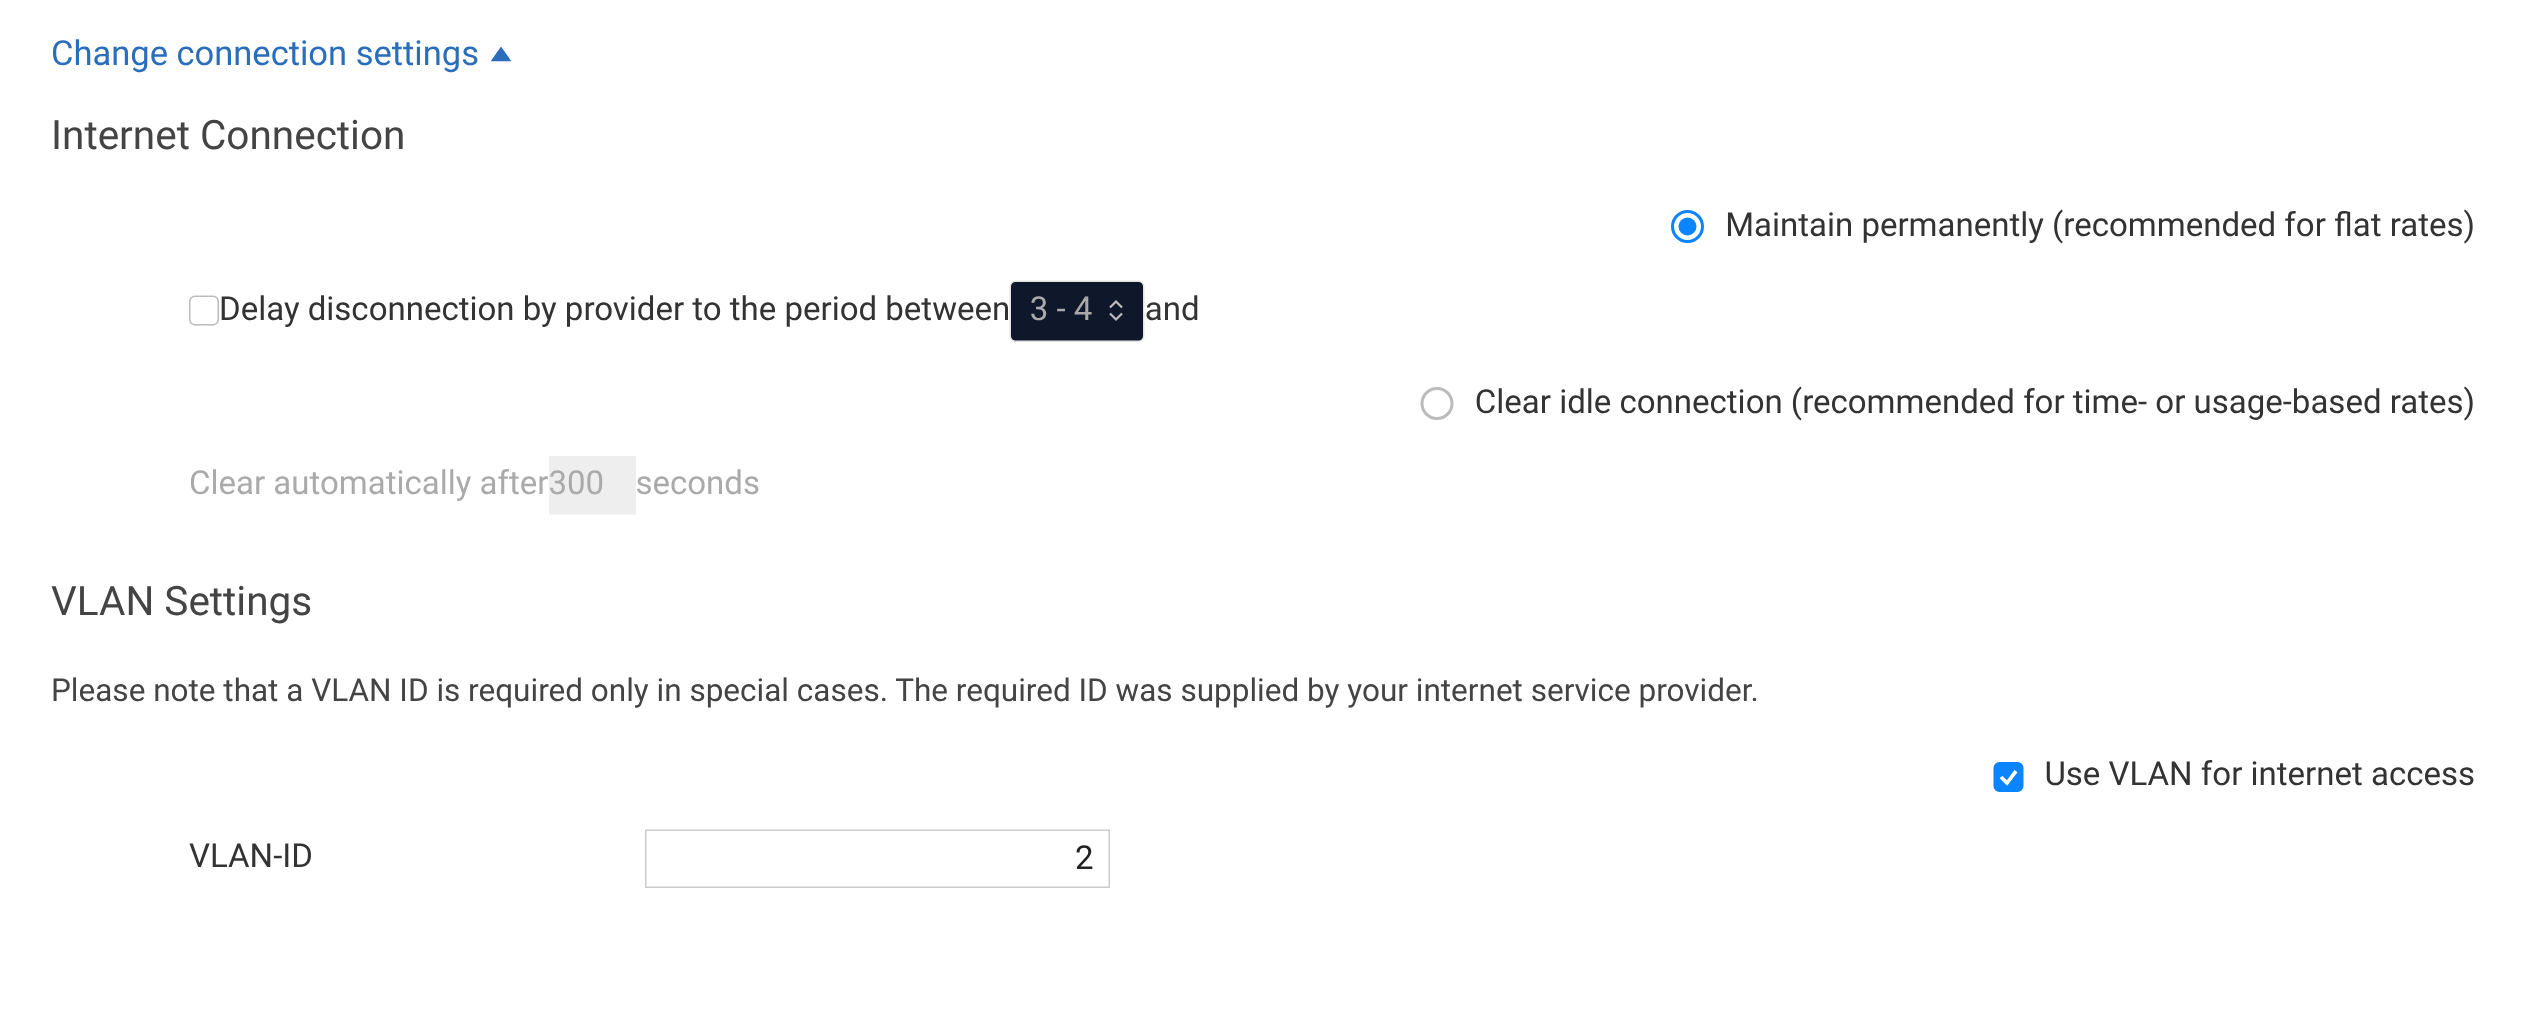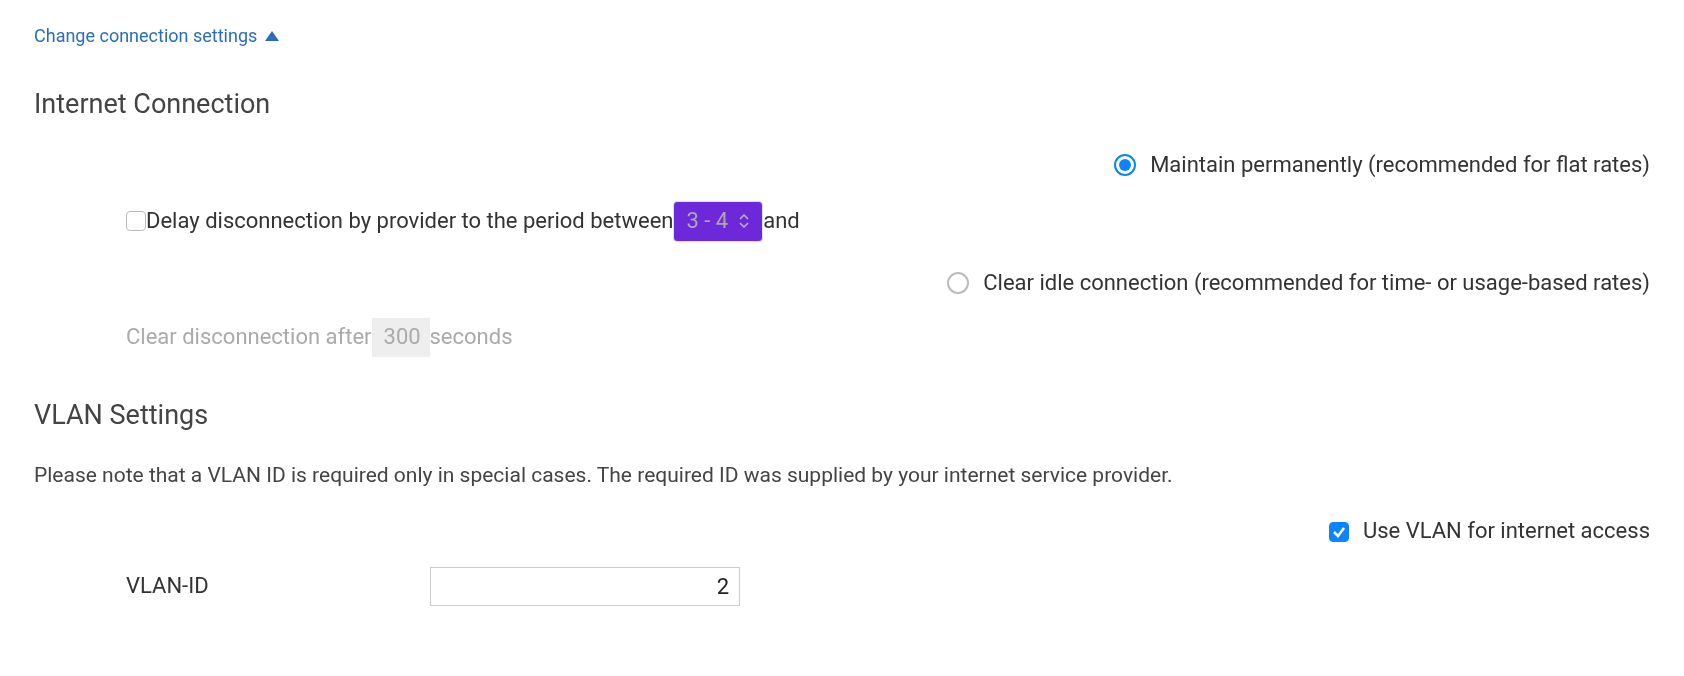--- a/index.html
+++ b/index.html
@@ -6,26 +6,26 @@
     body {
       font-family: -apple-system, BlinkMacSystemFont, "Segoe UI", Roboto, "Helvetica Neue", Arial, sans-serif;
       font-size: 22px;
       color: #333;
       background: #fff;
       padding: 20px 34px;
       line-height: 1.4;
     }
     .link-header {
       color: #2a6ebb;
-      font-size: 18px;
+      font-size: 23px;
       cursor: pointer;
       display: inline-flex;
       align-items: center;
       gap: 8px;
-      margin-bottom: 38px;
+      margin-bottom: 20px;
     }
     .link-header .caret {
       display: inline-block;
     }
     .caret svg { display: block; }
     .section-title {
       font-size: 27px;
       color: #444;
       margin-bottom: 26px;
     }
@@ -88,36 +88,36 @@
     .disabled { color: #aaa; }
     .stepper {
       display: inline-flex;
       align-items: center;
       border: 1px solid #e3e3e3;
       border-radius: 4px;
       padding: 4px 12px;
       gap: 10px;
       color: #aaa;
       font-size: 22px;
-      background: #6d28d9;
+      background: #0f172a;
     }
     .stepper-arrows {
       display: flex;
       flex-direction: column;
       gap: 0;
       line-height: 0;
     }
     .stepper-arrows svg { display: block; }
     .num-input-disabled {
       display: inline-block;
       width: 58px;
       text-align: left;
       background: #eee;
       color: #aaa;
-      padding: 4px 12px;
+      padding: 4px 0;
       font-size: 22px;
     }
     .desc {
       font-size: 21px;
       color: #444;
       margin-bottom: 26px;
     }
     .vlan-id-row {
       margin-left: 92px;
       display: flex;
@@ -180,21 +180,21 @@
       </span>
     </span>
     <span class="label">and</span>
   </div>
 
   <div class="option-row">
     <span class="radio"></span>
     <span class="label">Clear idle connection (recommended for time- or usage-based rates)</span>
   </div>
   <div class="sub-row">
-    <span class="label disabled">Clear disconnection after</span>
+    <span class="label disabled">Clear automatically after</span>
     <span class="num-input-disabled">300</span>
     <span class="label disabled">seconds</span>
   </div>
 </div>
 
 
 <div class="section-title spacer-top">VLAN Settings</div>
 <div class="desc">Please note that a VLAN ID is required only in special cases. The required ID was supplied by your internet service provider.</div>
 
 <div class="option-block">

